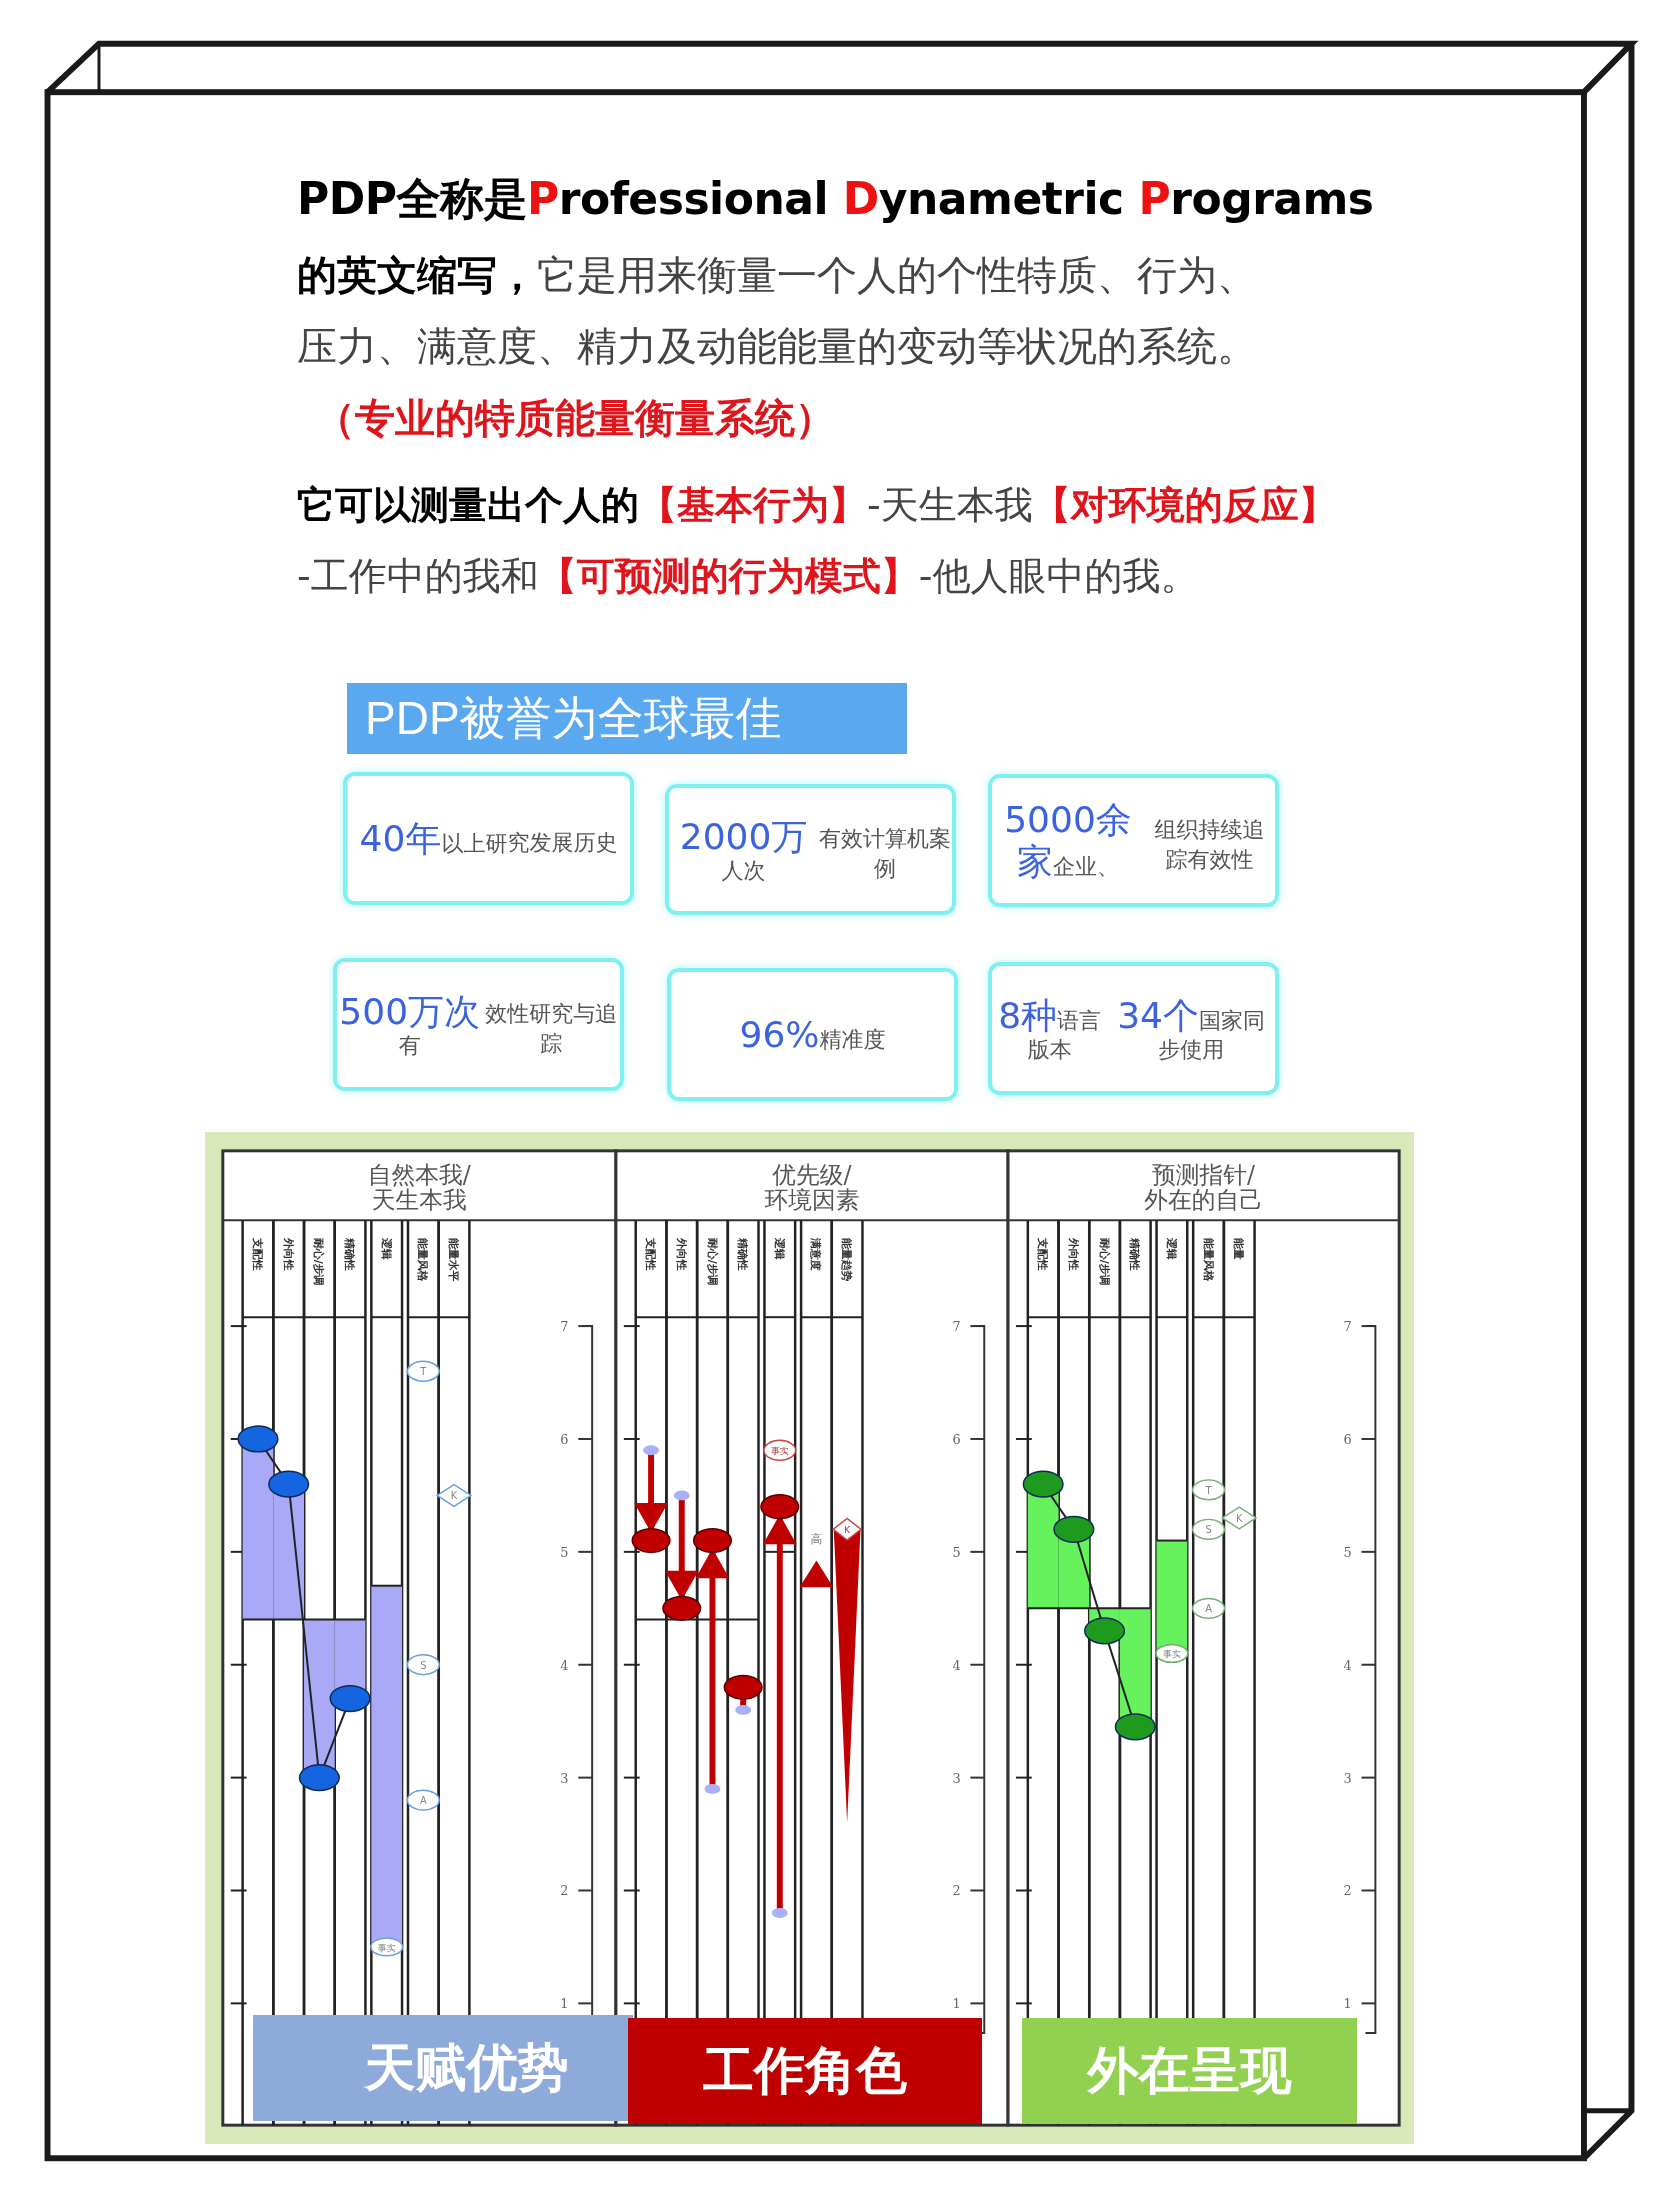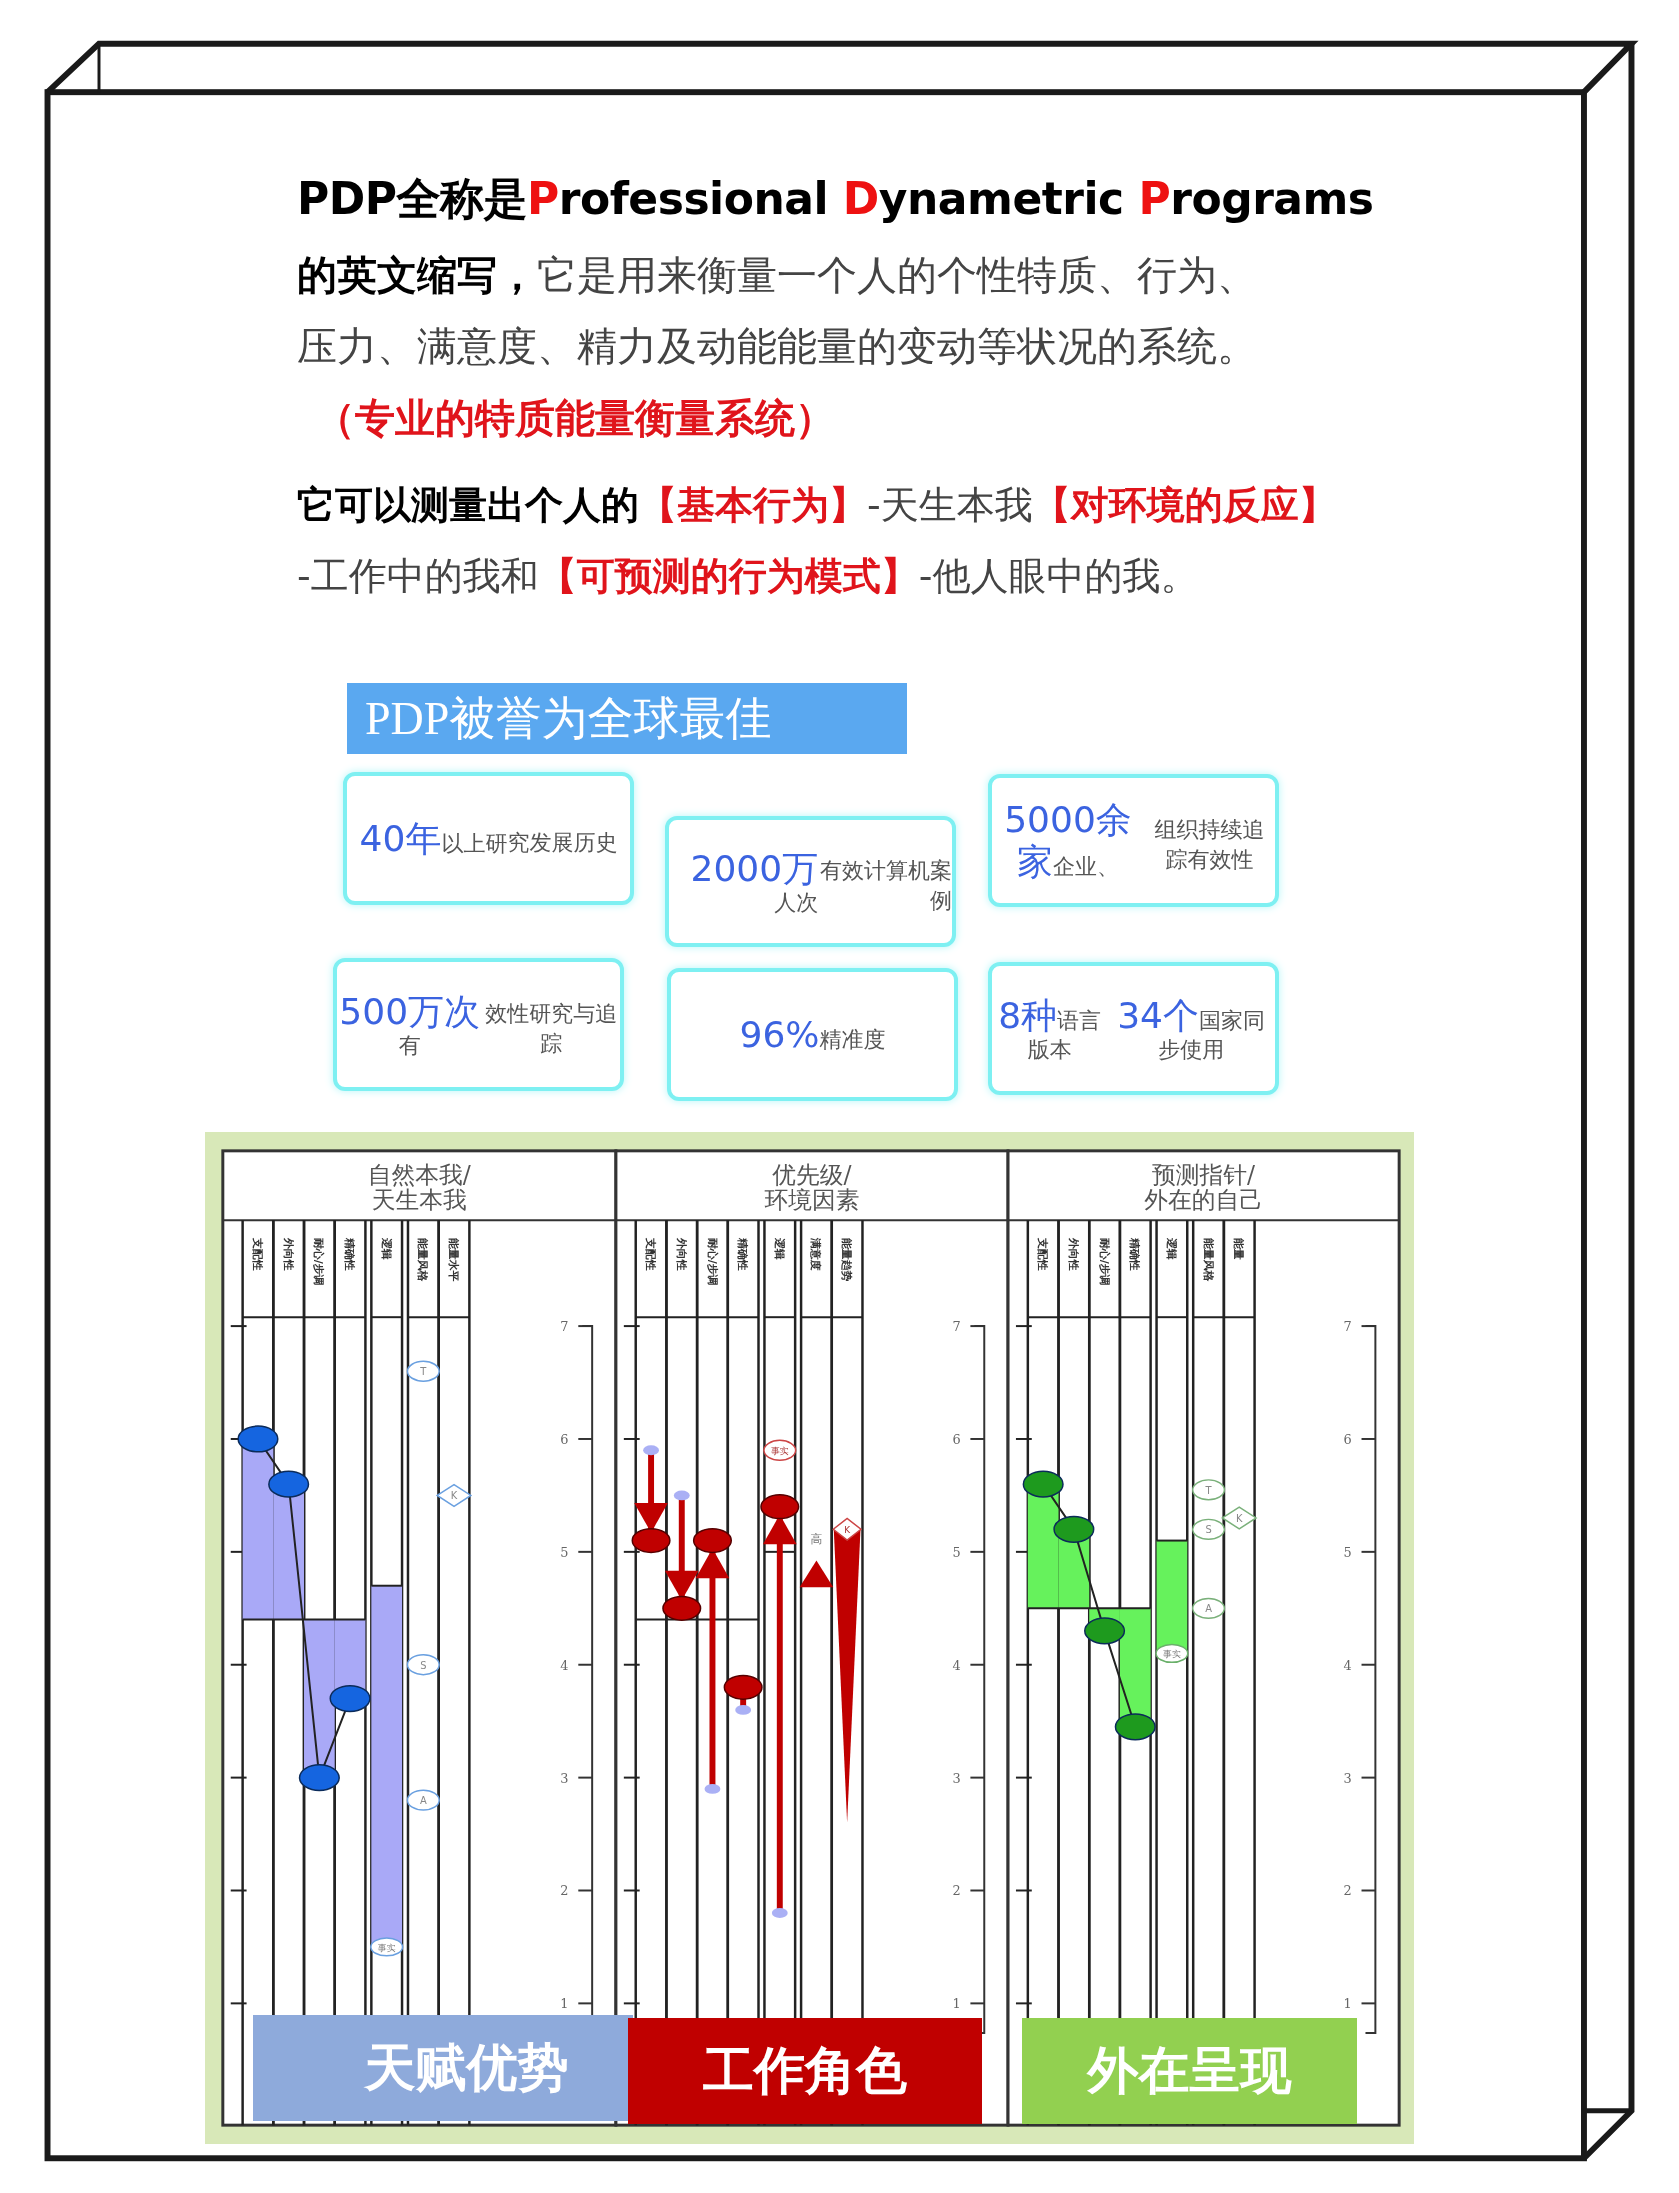--- a/index.html
+++ b/index.html
@@ -11,21 +11,21 @@
   .line2 { top: 248px; font-size: 40px; }
   .line3 { top: 319px; font-size: 40px; }
   .line4 { top: 391px; left: 315px; font-size: 40px; font-weight: bold; color: #e0141b; }
   .line5 { top: 480px; font-size: 38px; }
   .line6 { top: 551px; font-size: 38px; }
   .b { font-weight: bold; color: #000; }
   .red { color: #ee1111; }
   .redb { color: #e0141b; font-weight: bold; }
   .gray { color: #444; }
   .banner { position: absolute; left: 347px; top: 683px; width: 560px; height: 71px;
-            background: #5aa8f0; color: #fff; font-family: Liberation Serif, serif; font-size: 46px;
+            background: #5aa8f0; color: #fff; font-family: Liberation Sans, sans-serif; font-size: 46px;
             line-height: 71px; padding-left: 18px; box-sizing: border-box; }
   .card { position: absolute; background: #fff; border: 4px solid #7ef0f2; border-radius: 12px;
           box-shadow: 0 0 8px #b6f6f8; text-align: center; color: #555; box-sizing: border-box;
           display: flex; flex-direction: row; justify-content: center; align-items: center; }
   .card .big { color: #3b63e0; font-size: 36px; }
   .card .small { font-size: 22px; color: #555; }
   .card .sub { font-size: 22px; color: #555; margin-top: 8px; }
   .card .row { line-height: 1.15; }
   #chart-wrap { position: absolute; left: 205px; top: 1132px; width: 1209px; height: 1012px; background: #d8e8b8; }
   #chart-svg { position: absolute; left: 0; top: 0; }
@@ -51,21 +51,21 @@
 <div class="txt line4">（专业的特质能量衡量系统）</div>
 <div class="txt line5"><span class="b">它可以测量出个人的</span><span class="redb">【基本行为】</span><span class="gray">-天生本我</span><span class="redb">【对环境的反应】</span></div>
 <div class="txt line6"><span class="gray">-工作中的我和</span><span class="redb">【可预测的行为模式】</span><span class="gray">-他人眼中的我。</span></div>
 
 <div class="banner">PDP被誉为全球最佳</div>
 
 <div class="card" style="left:343px;top:772px;width:291px;height:133px;">
   <div class="row"><span class="big">40年</span><span class="small">以上研</span></div>
   <div class="sub">究发展历史</div>
 </div>
-<div class="card" style="left:665px;top:816px;width:291px;height:131px;text-align:right;">
+<div class="card" style="left:665px;top:784px;width:291px;height:131px;">
   <div class="row"><span class="big">2000万</span><span class="small">人次</span></div>
   <div class="sub">有效计算机案例</div>
 </div>
 <div class="card" style="left:988px;top:774px;width:291px;height:133px;">
   <div class="row"><span class="big">5000余家</span><span class="small">企业、</span></div>
   <div class="sub">组织持续追踪有效性</div>
 </div>
 <div class="card" style="left:333px;top:958px;width:291px;height:133px;">
   <div class="row"><span class="big">500万次</span><span class="small">有</span></div>
   <div class="sub">效性研究与追踪</div>

